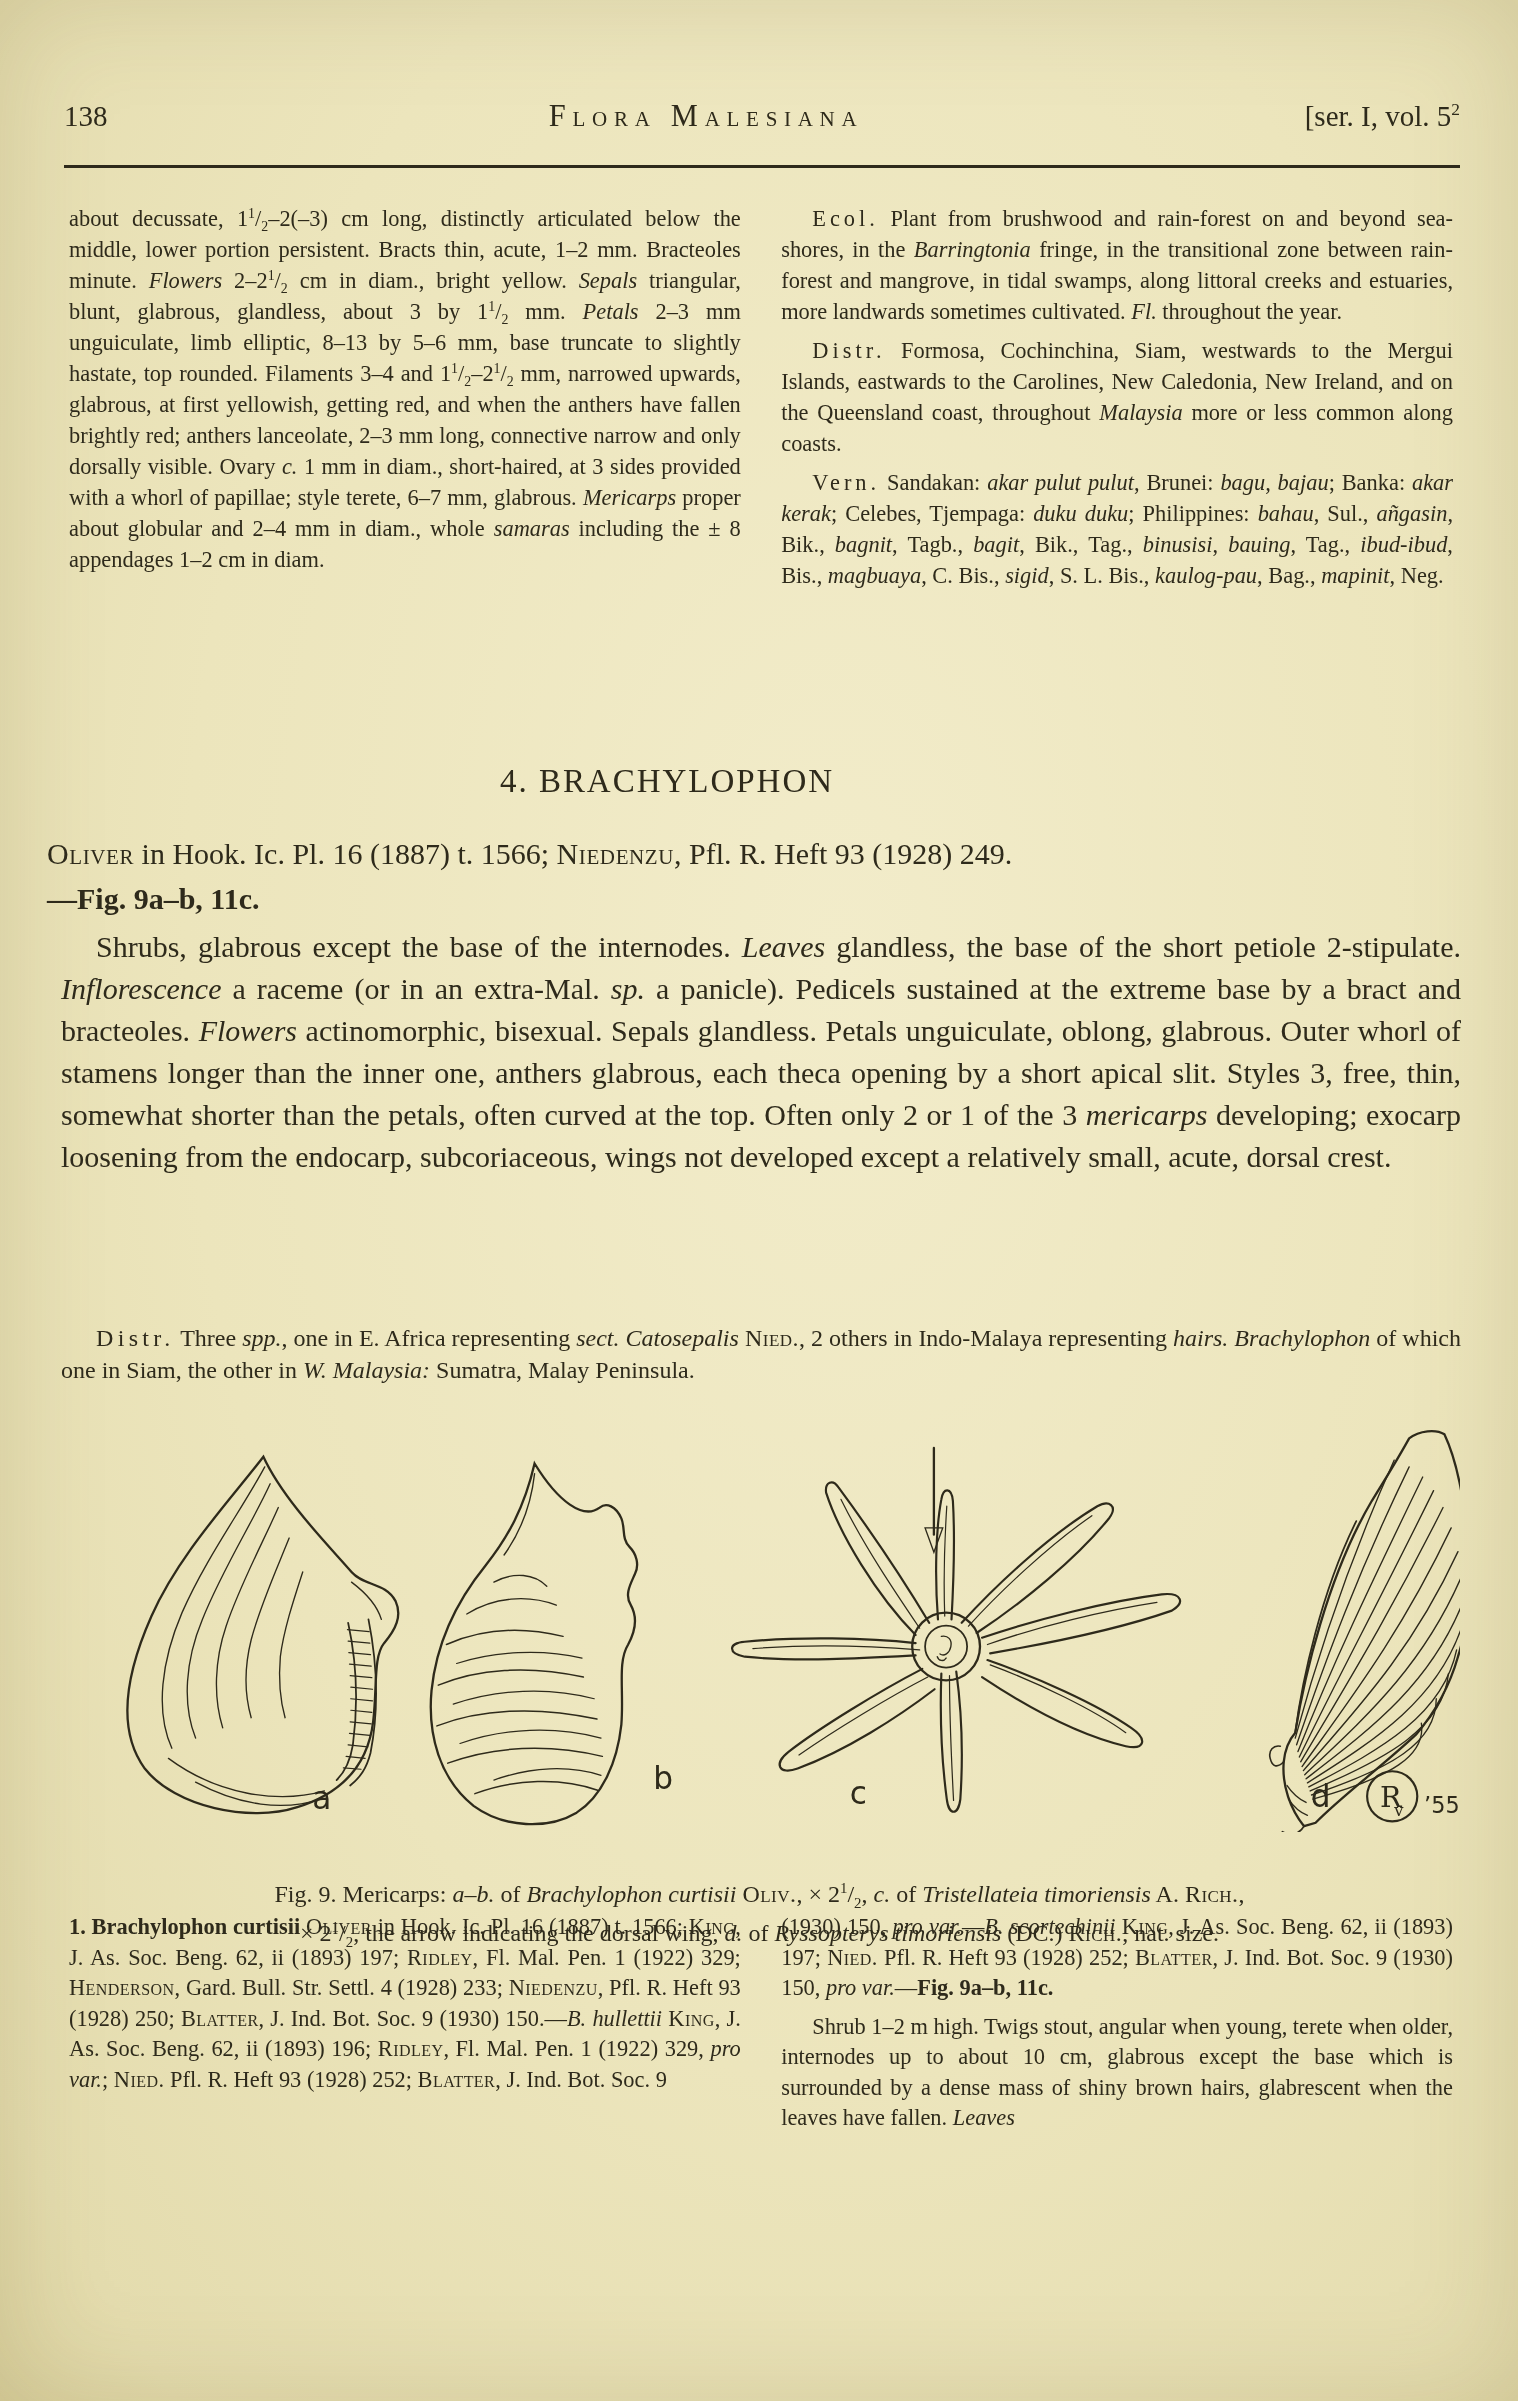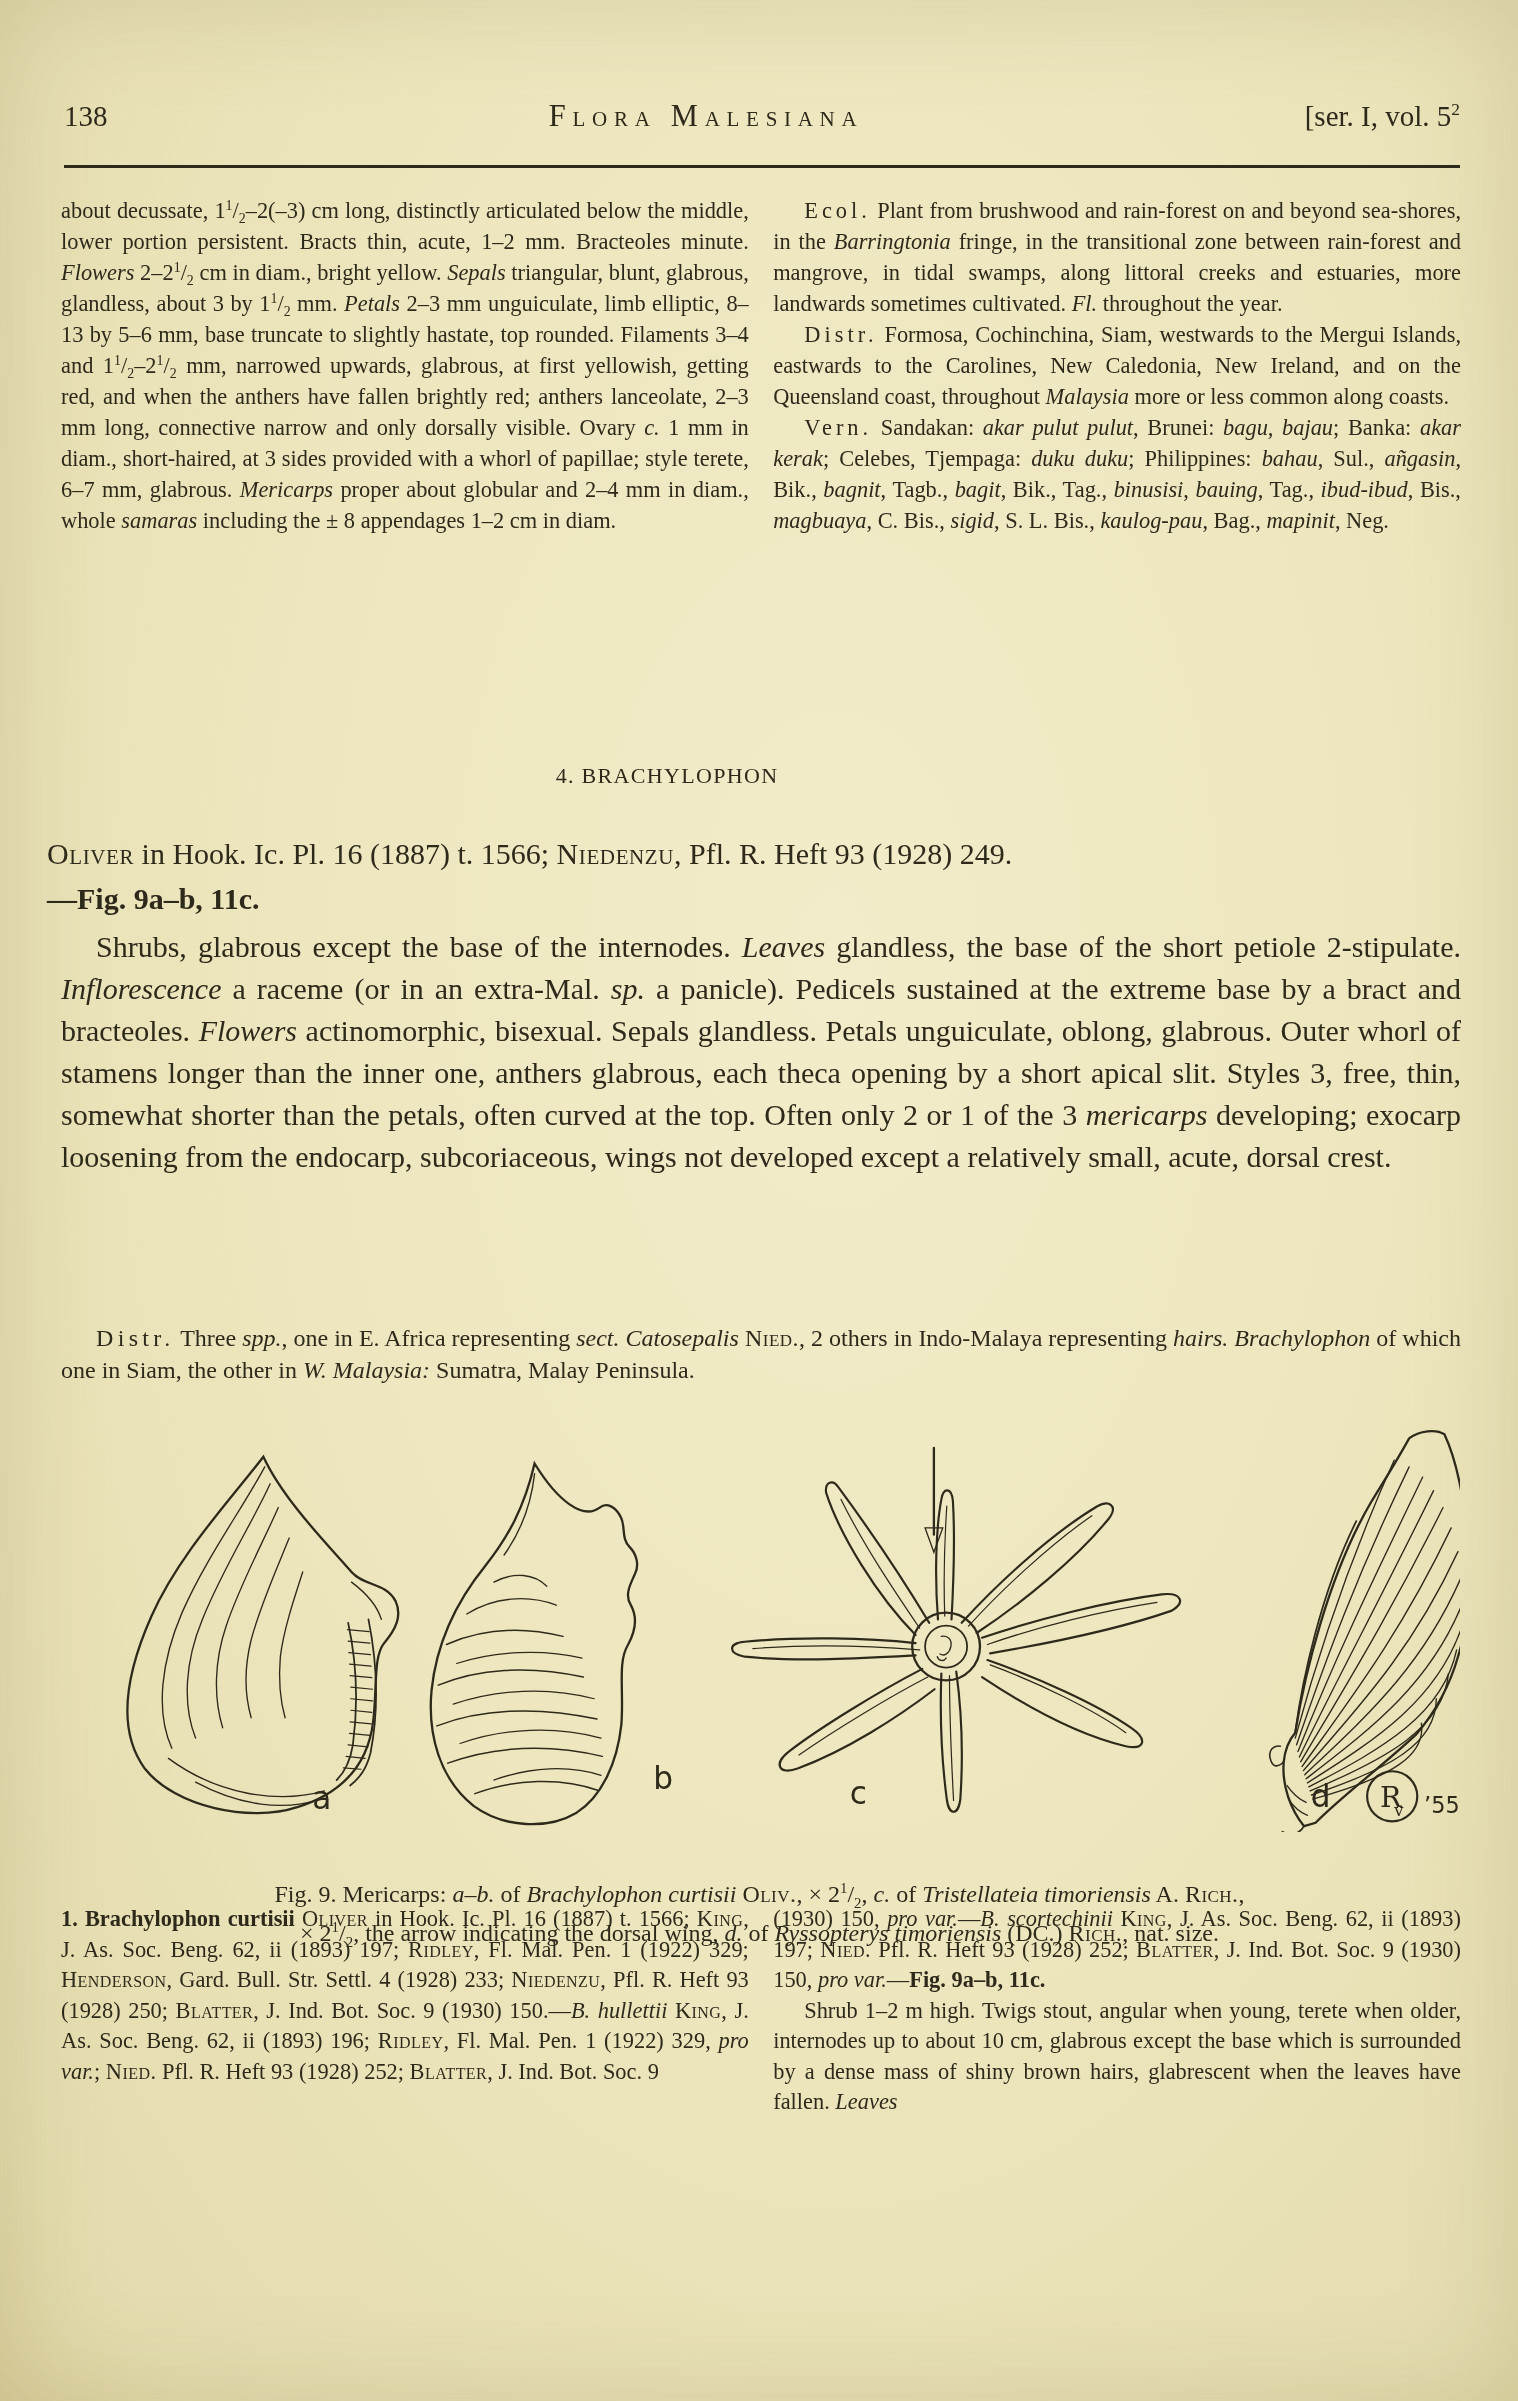--- a/index.html
+++ b/index.html
@@ -41,27 +41,27 @@
     display:flex;gap:24.4px;
   }
   .col{
     width:688px;
     font-size:22.4px;line-height:31px;
     text-align:justify;
   }
   #top-cols{top:195px;}
   #species-cols{top:1904px;}
   #species-cols .col{font-size:22.4px;line-height:30.5px;}
-  .col p{margin:0;text-indent:31px;}
+  .col p{margin:8px;text-indent:31px;}
   .col p.noindent{text-indent:0;}
   
   .genus-heading{
     position:absolute;top:763px;left:0;width:1334px;
     text-align:center;
-    font-size:22px;letter-spacing:.06em;
+    font-size:33px;letter-spacing:.06em;
   }
   .genus-citation{
     position:absolute;top:831px;left:47px;width:1400px;
     font-size:30px;line-height:45px;text-align:left;
   }
   .genus-description{
     position:absolute;top:926px;left:61px;width:1400px;
     font-size:30px;line-height:42px;text-align:justify;text-indent:35px;
   }
   .genus-distribution{

